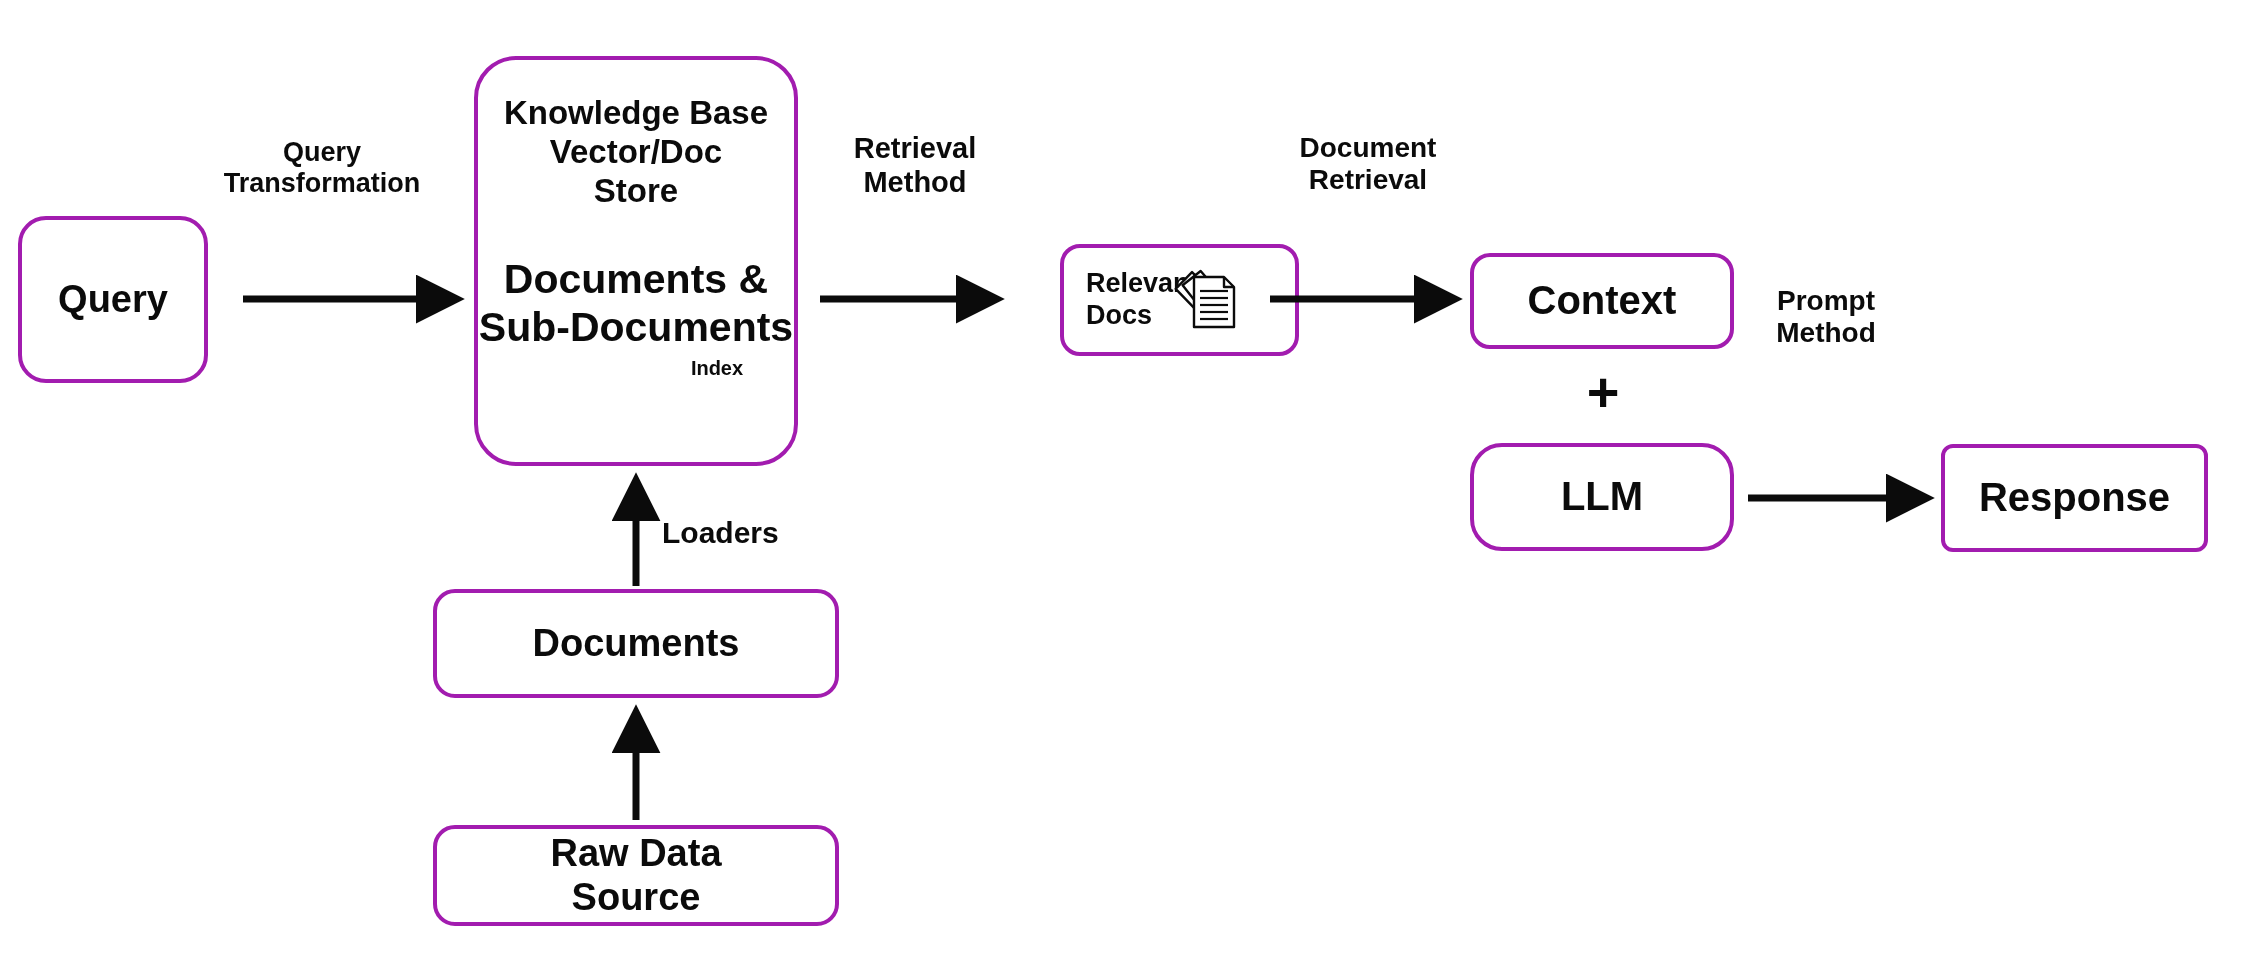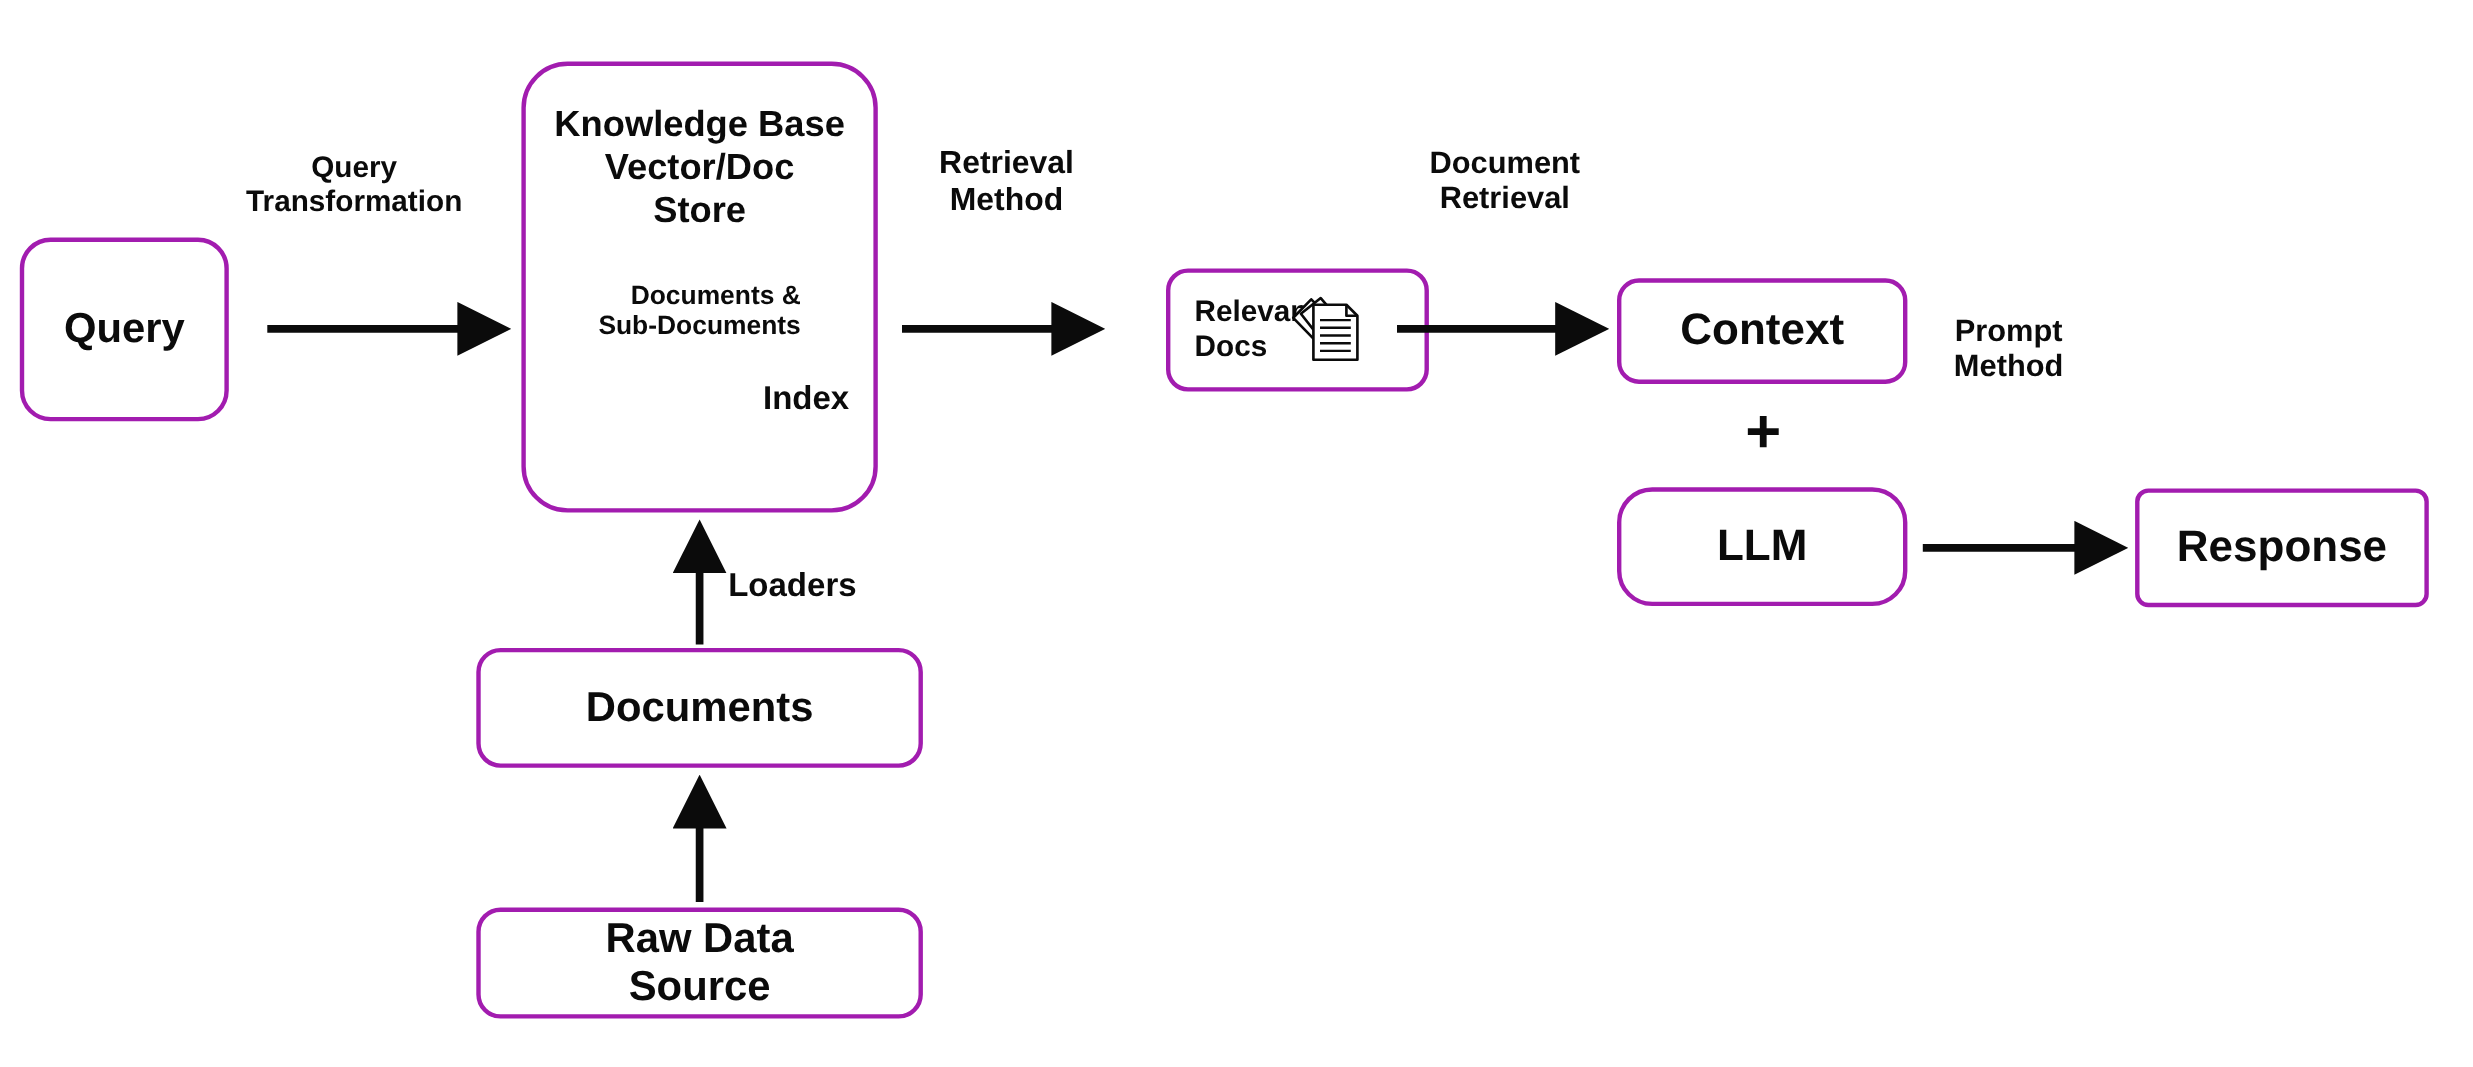--- a/index.html
+++ b/index.html
@@ -54,25 +54,24 @@
     flex-direction: column;
     justify-content: flex-start;
     padding-top: 34px;
   }
   #kb-title {
     font-size: 33px;
     font-weight: bold;
     white-space: pre-line;
   }
   #kb-sub {
-    font-size: 24px;
+    font-size: 41px;
     font-weight: bold;
     margin-top: 44px;
     white-space: pre-line;
-    text-align: right;
   }
   #node-relevant {
     left: 1012px; top: 244px; width: 239px; height: 112px;
     border-radius: 20px;
     font-size: 27px;
     justify-content: flex-start;
     padding-left: 22px;
     margin-left: 48px;
   }
   #relevant-text {
@@ -115,21 +114,21 @@
     font-size: 56px;
     font-weight: bold;
     line-height: 60px;
     text-align: center;
   }
   
   #lbl-query-transformation { left: 200px; top: 137px; width: 244px; font-size: 27px; }
   #lbl-retrieval-method     { left: 820px; top: 132px; width: 190px; font-size: 29px; }
   #lbl-document-transform   { left: 1262px; top: 132px; width: 212px; font-size: 28px; }
   #lbl-prompt-method        { left: 1748px; top: 285px; width: 156px; font-size: 28px; }
-  #lbl-index                { left: 662px; top: 346px; width: 110px; font-size: 30px; text-align: right; }
+  #lbl-index                { left: 662px; top: 357px; width: 110px; font-size: 20px; text-align: center; }
   #lbl-loaders              { left: 662px; top: 516px; width: 150px; font-size: 30px; text-align: left; }
   
   #docs-icon {
     position: absolute;
     left: 1172px; top: 267px;
     width: 66px; height: 70px;
   }
 </style>
 </head>
 <body>

